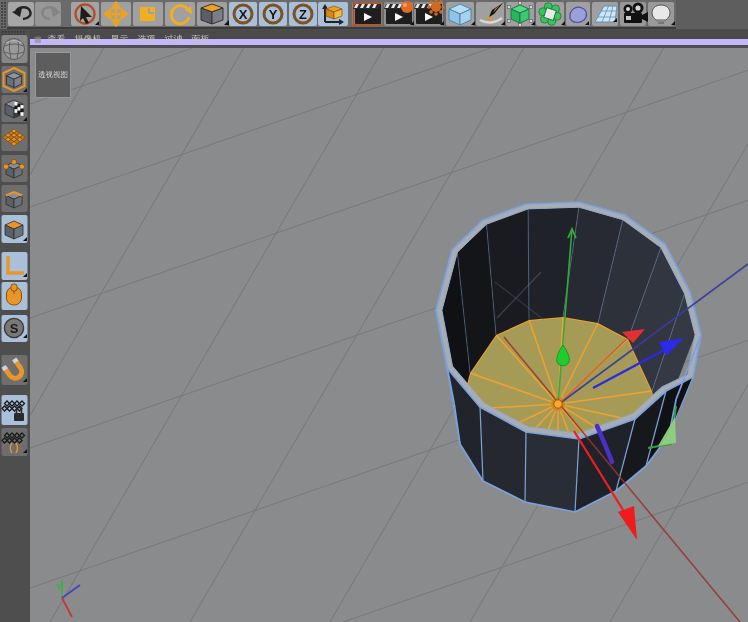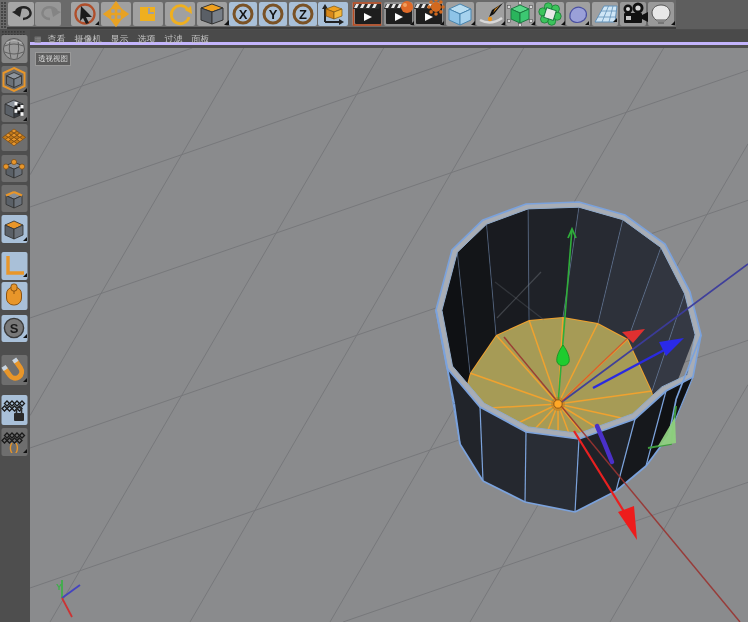--- a/index.html
+++ b/index.html
@@ -1,20 +1,20 @@
 <!DOCTYPE html>
 <html><head><meta charset="utf-8"><style>
 *{margin:0;padding:0;box-sizing:border-box}
 body{width:748px;height:622px;overflow:hidden;font-family:"Liberation Sans",sans-serif;background:#4e4e4e;position:relative}
 #toolbar{position:absolute;left:0;top:0;width:748px;height:29px;background:#6a6a6a;border-bottom:2px solid #3c3c3c}
-#menubar{position:absolute;left:30px;top:30px;width:718px;height:15px;background:#4a4a4a;border-bottom:3px solid #c4b5fd;color:#c4c4c4;font-size:9px;line-height:19px}
+#menubar{position:absolute;left:30px;top:30px;width:718px;height:15px;background:#4a4a4a;border-bottom:6px solid #c4b5fd;color:#c4c4c4;font-size:9px;line-height:19px}
 #menubar span{margin-right:9px}
 #sidebar{position:absolute;left:0;top:30px;width:30px;height:592px;background:#4e4e4e;border-right:1px solid #707070}
 #viewport{position:absolute;left:30px;top:48px;width:718px;height:574px}
-#vplabel{position:absolute;left:35px;top:52px;background:#5d5d5d;border:1px solid #9a9a9a;color:#d5d5d5;font-size:7.5px;padding:1px 2px;z-index:5}
+#vplabel{position:absolute;left:35px;top:52px;background:#5d5d5d;border:1px solid #9a9a9a;color:#d5d5d5;font-size:7.5px;padding:17px 2px;z-index:5}
 </style></head><body>
 <div id="toolbar">
 <svg width="748" height="29">
 <rect x="0" y="0" width="7" height="29" fill="#6a6a6a"></rect>
 <rect x="1" y="2" width="2" height="2" fill="#454545"></rect>
       <rect x="4" y="2" width="2" height="2" fill="#454545"></rect>
       <rect x="1" y="5" width="2" height="2" fill="#454545"></rect>
       <rect x="4" y="5" width="2" height="2" fill="#454545"></rect>
       <rect x="1" y="8" width="2" height="2" fill="#454545"></rect>
       <rect x="4" y="8" width="2" height="2" fill="#454545"></rect>

